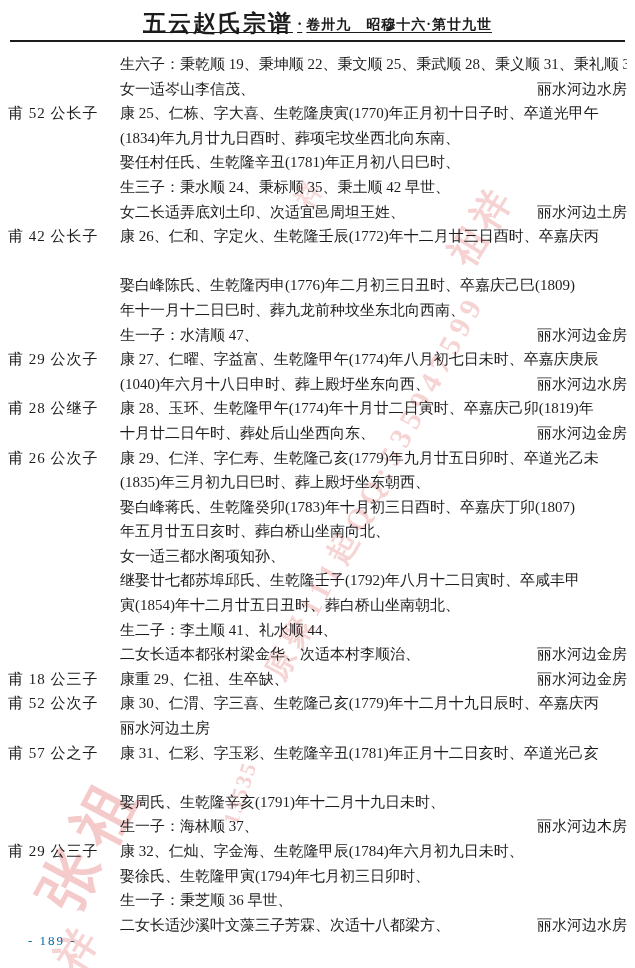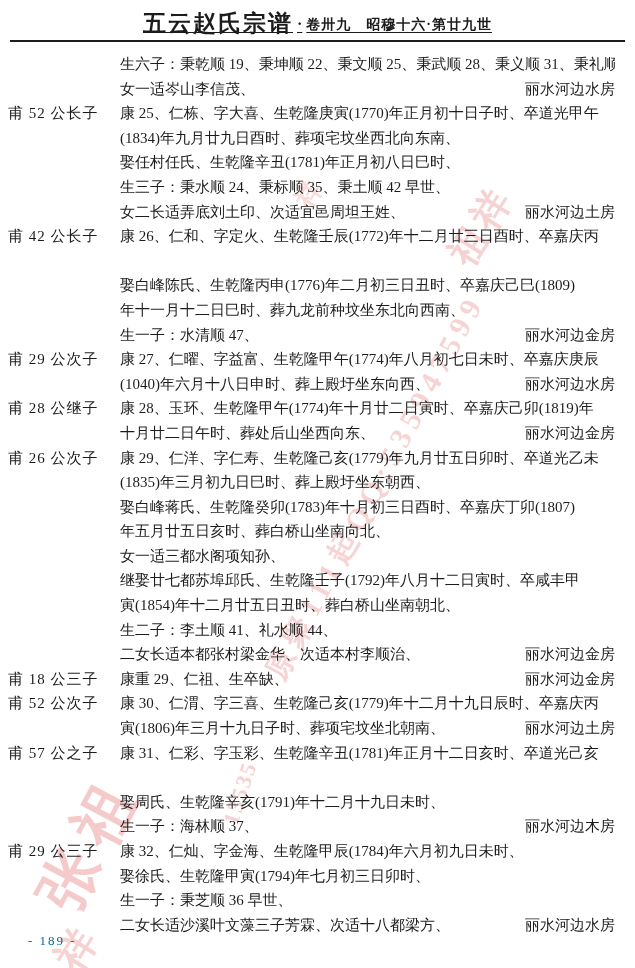--- a/index.html
+++ b/index.html
@@ -20,21 +20,21 @@
     position:absolute;top:40px;left:10px;right:10px;
     border-top:2px solid #1c1c1c;height:0;
   }
   .content{position:absolute;top:52px;left:0;right:0;}
   .row{
     display:flex;height:24.6px;line-height:24.6px;
     font-size:15px;white-space:nowrap;
   }
   .lbl{flex:none;width:112px;padding-left:8px;letter-spacing:1px;overflow:hidden;}
   .txt{flex:1 1 auto;overflow:hidden;}
-  .rgt{flex:none;padding-right:20px;}
+  .rgt{flex:none;padding-right:8px;}
   .footer{
     position:absolute;left:28px;top:933px;
     font-size:13px;letter-spacing:2px;color:#0369a1;
   }
   .wm-layer{position:absolute;top:0;left:0;width:100%;height:100%;pointer-events:none;}
   .wm{
     position:absolute;transform-origin:0 0;white-space:nowrap;
     font-family:"Liberation Serif","DejaVu Serif",serif;font-weight:bold;
   }
 </style>
@@ -188,21 +188,20 @@
         <span class="txt">康重 29、仁祖、生卒缺、</span>
         <span class="rgt">丽水河边金房</span>
       </div>
       <div class="row">
         <span class="lbl">甫 52 公次子</span>
         <span class="txt">康 30、仁渭、字三喜、生乾隆己亥(1779)年十二月十九日辰时、卒嘉庆丙</span>
         <span class="rgt"></span>
       </div>
       <div class="row">
         <span class="lbl"></span>
-        <span class="txt">寅(1806)年三月十九日子时、葬项宅坟坐北朝南、</span>
         <span class="rgt">丽水河边土房</span>
       </div>
       <div class="row">
         <span class="lbl">甫 57 公之子</span>
         <span class="txt">康 31、仁彩、字玉彩、生乾隆辛丑(1781)年正月十二日亥时、卒道光己亥</span>
         <span class="rgt"></span>
       </div>
       <div class="row">
         <span class="lbl"></span>
         <span class="rgt"></span>

